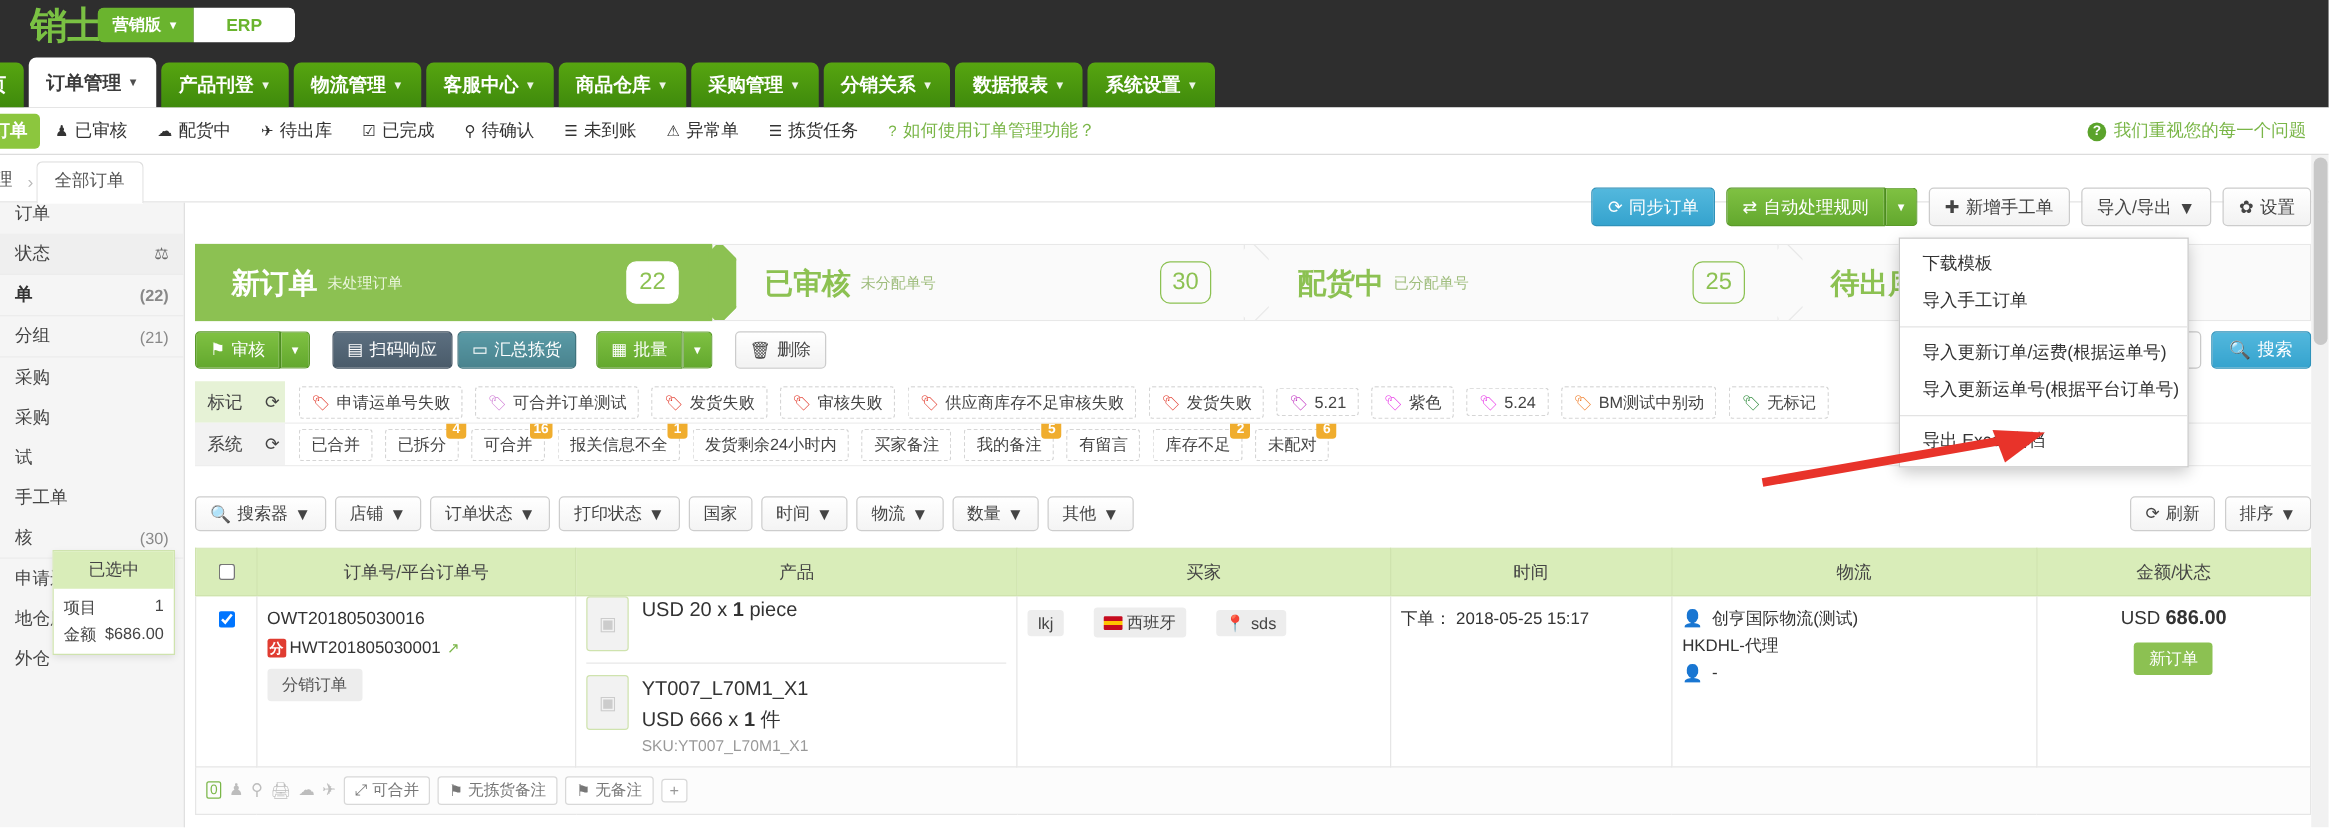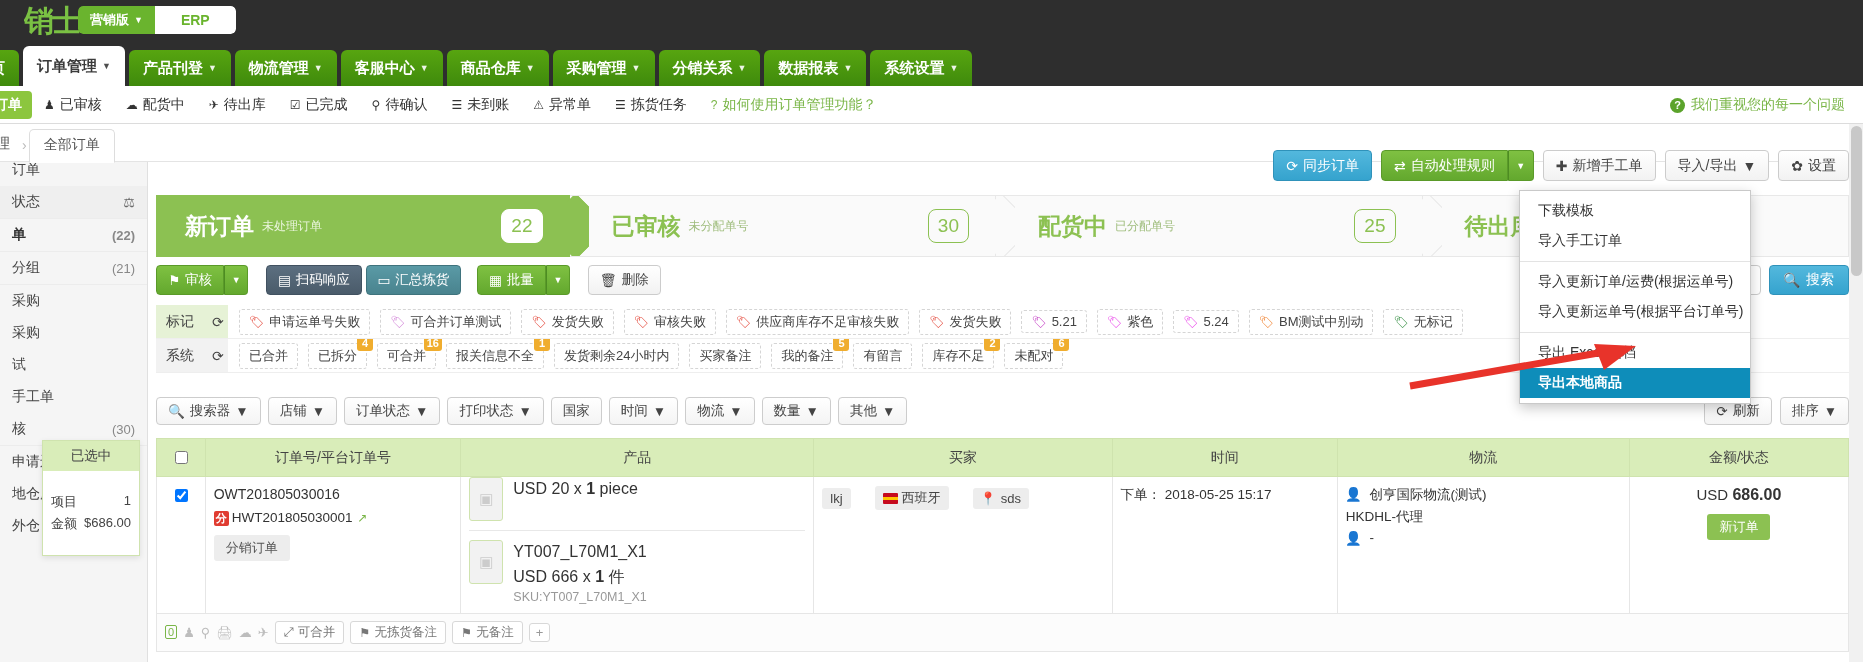--- a/index.html
+++ b/index.html
@@ -306,21 +306,21 @@
     border: 1px solid #d8d8d8; border-radius: 3px; padding: 1px 6px;
     color: #999; background: #fff; font-size: 13px;
   }
 
   
   .seltip {
     position: absolute; left: 42px; top: 440px; width: 98px; z-index: 40;
     background: #fff; border: 1px solid #cfe3ae; box-shadow: 0 2px 6px rgba(0,0,0,.1);
   }
   .seltip-head { background: #d9edb9; text-align: center; font-size: 13.5px; color: #444; padding: 6px 0; }
-  .seltip-body { padding: 20px 8px; font-size: 13px; color: #444; }
+  .seltip-body { padding: 4px 8px; font-size: 13px; color: #444; }
   .seltip-line { display: flex; justify-content: space-between; padding: 2px 0; }
 
   
   .redarrow { position: absolute; left: 1408px; top: 340px; z-index: 70; pointer-events: none; }
 
   
   .scrollbar { position: absolute; right: 0; top: 124px; width: 14px; bottom: 0; background: #f1f1f1; }
   .scrollthumb { position: absolute; right: 1px; top: 2px; width: 11px; height: 150px; background: #c8c8c8; border-radius: 6px; }
 </style>
 </head>
@@ -504,21 +504,20 @@
 
   <div class="dropdown">
     <div id="dropdown-items">
         <div class="dd-item">下载模板</div>
         <div class="dd-item">导入手工订单</div>
         <div class="dd-sep"></div>
         <div class="dd-item">导入更新订单/运费(根据运单号)</div>
         <div class="dd-item">导入更新运单号(根据平台订单号)</div>
         <div class="dd-sep"></div>
         <div class="dd-item">导出 Excel 文档</div>
-        <div class="dd-item hl">导出本地商品</div>
       </div>
   </div>
 
   <div class="statusbar">
     <div id="status-cards" class="" style="display: flex; width: 100%;">
         <div class="scard on">
           <div class="s-title">新订单</div>
           <div class="s-sub">未处理订单</div>
           <div class="s-num">22</div>
           <div class="arrow-r"></div>

